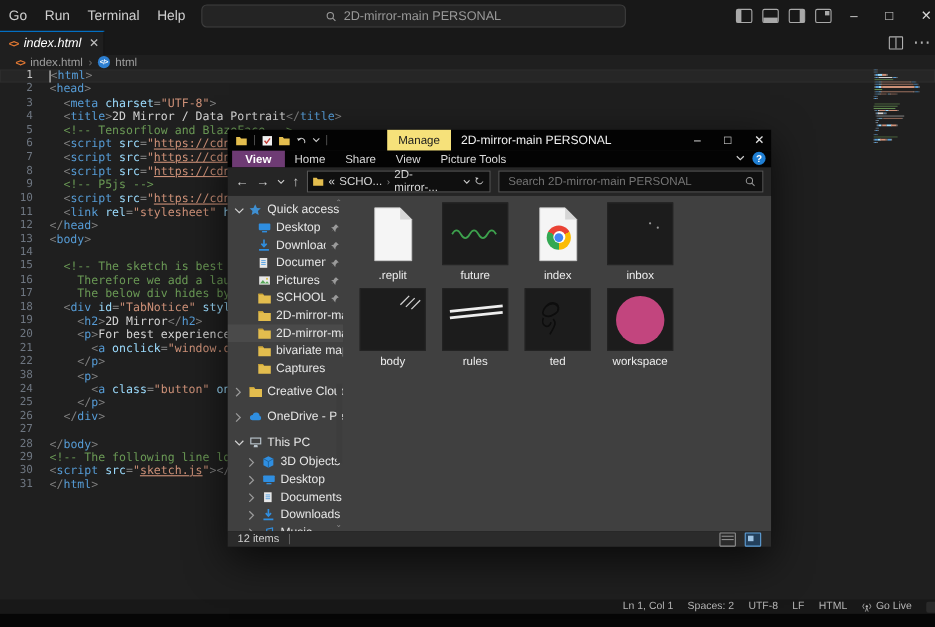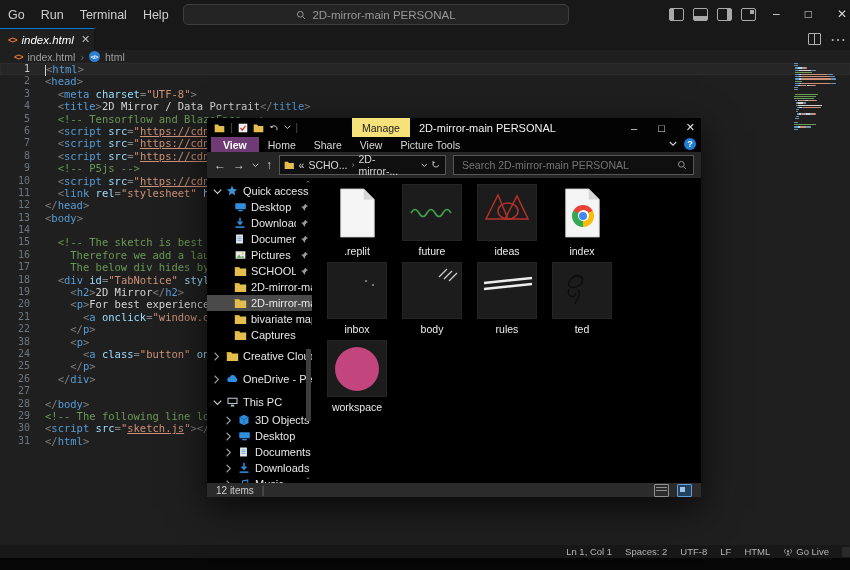--- a/index.html
+++ b/index.html
@@ -64,21 +64,21 @@
   .helpq{width:12px;height:12px;border-radius:50%;background:#1f7fd4;color:#fff;font-size:9px;font-weight:bold;
     display:flex;align-items:center;justify-content:center}
   .ex-address{height:26px;background:#252525;display:flex;align-items:center;padding:0 7px;gap:7px;border-bottom:1px solid #101010}
   .anav{color:#cfcfcf;font-size:12px;line-height:1}
   .addrbox{width:157px;height:18px;background:#0f0f0f;border:1px solid #565656;display:flex;align-items:center;
     padding:0 4px;gap:4px;font-size:10.5px;color:#d8d8d8}
   .addrbox .sp{flex:1}
   .crumbsep{color:#8a8a8a;font-size:9px}
   .searchbox{flex:1;height:18px;background:#0f0f0f;border:1px solid #565656;display:flex;align-items:center;padding:0 6px;gap:4px}
   .searchbox input{flex:1;background:transparent;border:0;outline:0;color:#9a9a9a;font-size:10.5px;font-family:"Liberation Sans",sans-serif}
-  .ex-body{position:absolute;left:0;top:60px;right:0;bottom:14px;display:flex;overflow:hidden;background:#000000}
+  .ex-body{position:absolute;left:0;top:60px;right:0;bottom:14px;display:flex;overflow:hidden;background:#404040}
   .ex-side{width:105px;flex:none;position:relative;padding-top:5px;overflow:hidden}
   .side-item{height:16px;display:flex;align-items:center;gap:4px;padding-left:6px;white-space:nowrap;font-size:11px;color:#e6e6e6}
   .side-item.root{height:20px;margin-top:3px}
   .side-item.sel{background:#4a4a4a}
   .side-item .chev{width:9px;flex:none;display:flex}
   .side-item .sic{width:13px;height:13px;flex:none;display:flex}
   .side-item .lbl{flex:1;overflow:hidden;white-space:nowrap}
   .side-item .pin{flex:none;margin-right:3px;display:flex}
   .side-scroll{position:absolute;right:0;top:2px;bottom:2px;width:8px;color:#8a8a8a;font-size:7px;text-align:center}
   .side-thumb{position:absolute;left:2px;right:1px;top:56%;height:24%;background:#3d3d3d}
@@ -572,32 +572,20 @@
           </div>
           <div class="ftile">
             <div class="thumb dark">
               <svg width="58" height="55" viewBox="0 0 58 55">
                 <path d="M8 28q4-7 8 0t8 0t8 0t8 0t8 0" stroke="#3da14d" stroke-width="1.6" fill="none"></path>
               </svg>
             </div>
             <div class="fname">future</div>
           </div>
           <div class="ftile">
-            <div class="thumb dark">
-              <svg width="58" height="55" viewBox="0 0 58 55">
-                <g stroke="#b5312c" stroke-width="1.5" fill="none">
-                  <path d="M8 34L20 10l10 24z"></path>
-                  <path d="M27 34L39 11l11 23z"></path>
-                  <ellipse cx="30" cy="26" rx="10" ry="8"></ellipse>
-                </g>
-              </svg>
-            </div>
-            <div class="fname">ideas</div>
-          </div>
-          <div class="ftile">
             <div class="thumb">
               <div class="pagewrap">
                 <svg width="38" height="50" viewBox="0 0 38 52">
                   <path d="M2 1h24l11 11v39H2z" fill="#f5f5f5" stroke="#c9c9c9" stroke-width="0.8"></path>
                   <path d="M26 1l11 11H26z" fill="#d6d6d6"></path>
                 </svg>
                 <div class="overlayico chrome" style="top:17px;left:9px">
                   <div class="cw"></div>
                   <div class="cb"></div>
                 </div>

